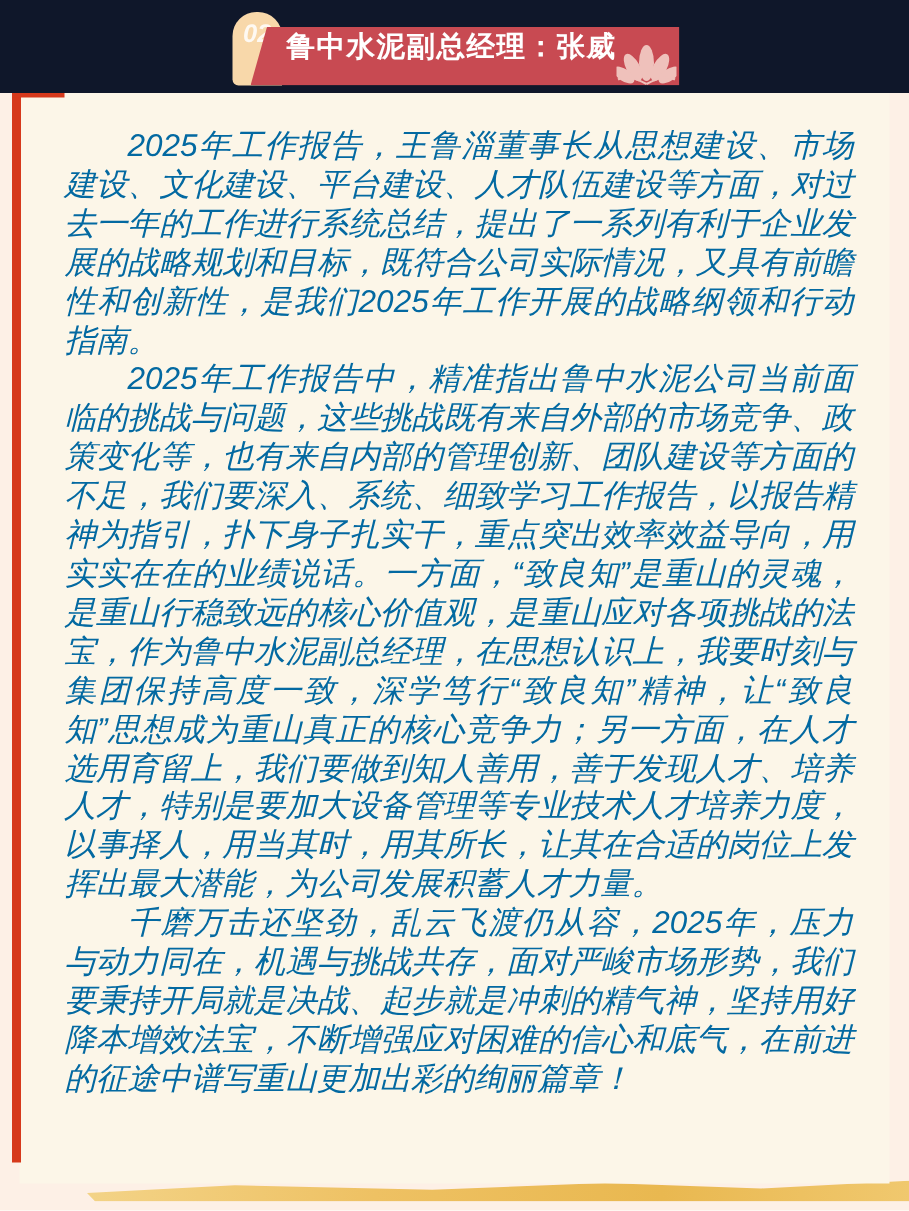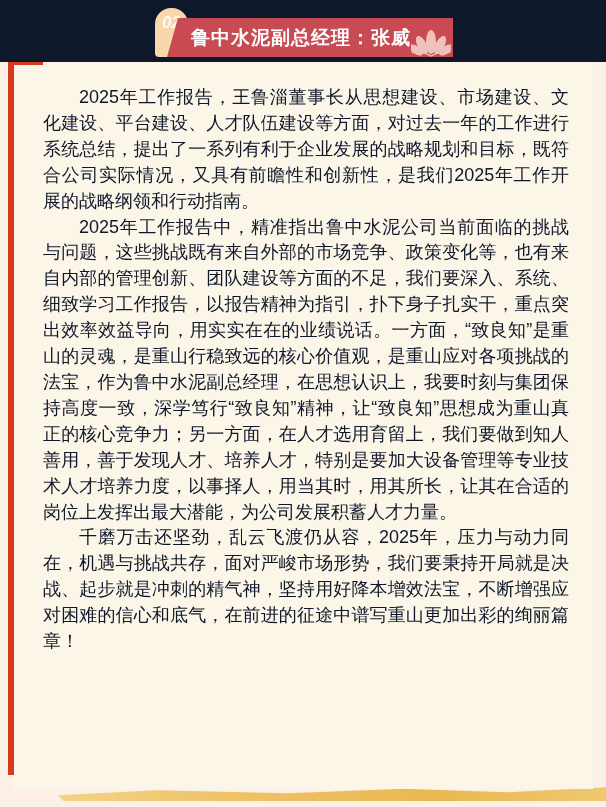--- a/index.html
+++ b/index.html
@@ -22,37 +22,37 @@
   }
   .badge span{
     display:inline-block;margin-top:5px;
     font-size:17px;font-weight:bold;font-style:italic;
     color:rgba(255,255,255,0.85);
   }
   .banner{
     position:absolute;left:167px;top:18px;width:286px;height:39px;
     background:#c84a52;
     clip-path:polygon(11px 0, 100% 0, 100% 100%, 0 100%);
-    z-index:2;display:flex;align-items:center;justify-content:center;
+    z-index:2;display:flex;align-items:flex-start;justify-content:center;
   }
   .banner .title{
     color:#ffffff;font-size:19px;font-weight:bold;letter-spacing:1px;
     padding-right:18px;
   }
   .lotus{position:absolute;right:2px;bottom:0;width:40px;height:37px;opacity:0.88;}
   
   .card{
     position:absolute;left:13px;top:62px;width:580px;height:727px;
     background:#fcf6e8;z-index:1;
     box-sizing:border-box;
     padding:23px 24px 16px 30px;
   }
   .card p{
     margin:0;text-indent:2em;text-align:justify;
-    font-size:18px;line-height:25.9px;color:#0f172a;
+    font-size:21px;line-height:25.9px;color:#0369a1;font-style:italic;
   }
   .bracket-v{
     position:absolute;left:8px;top:58px;width:6px;height:717px;
     background:#d6391b;z-index:2;
   }
   .bracket-h{
     position:absolute;left:8px;top:58px;width:35px;height:7px;
     background:#d6391b;z-index:2;
   }
   .gold-stroke{

